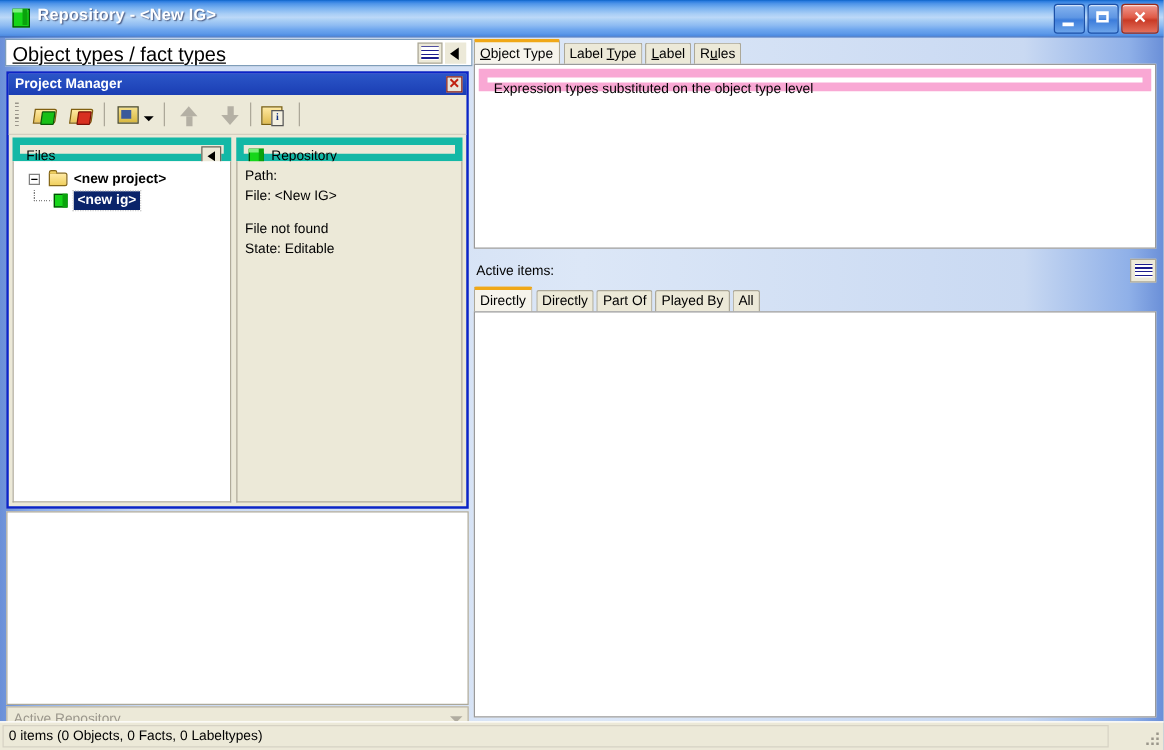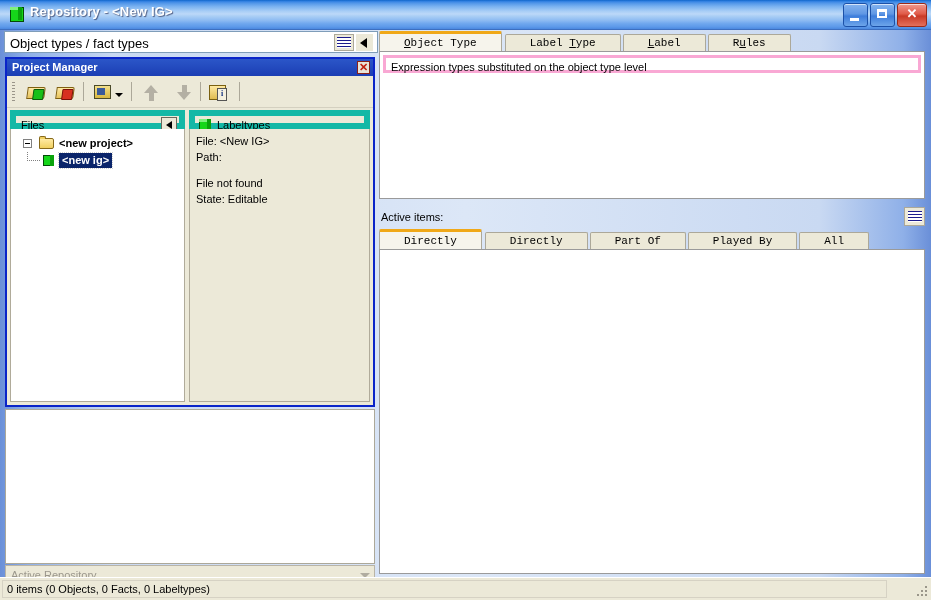--- a/index.html
+++ b/index.html
@@ -38,21 +38,21 @@
     background:#fff;}
   .wb.max:after{content:"";position:absolute;left:6px;top:5px;width:10px;height:9px;
     border:2px solid #fff;border-top-width:3px;box-sizing:border-box;}
   .wb.close .x{position:absolute;left:0;top:0;right:0;bottom:0;color:#fff;
     font-size:13px;font-weight:bold;line-height:20px;text-align:center;font-family:"Liberation Sans",sans-serif;}
 
   
   .leftpane{position:absolute;left:4px;top:31px;width:374px;height:544px;}
   .combo-top{position:absolute;left:0;top:0;width:374px;height:22px;
     background:#fff;border:1px solid #7f9db9;box-sizing:border-box;}
-  .combo-top .txt{position:absolute;left:5px;top:4px;font-size:13px;color:#000;}
+  .combo-top .txt{position:absolute;left:5px;top:4px;font-size:16px;color:#000;text-decoration:underline;}
   .gridbtn{position:absolute;right:23px;top:2px;width:20px;height:17px;
     background:#ece9d8;border:1px solid #aca899;box-sizing:border-box;}
   .gridglyph{position:absolute;left:2px;top:2px;width:14px;height:11px;
     background:repeating-linear-gradient(to bottom,#1c1c8c 0px,#1c1c8c 1px,#fff 1px,#fff 3px);}
   .trisbtn{position:absolute;right:4px;top:2px;width:17px;height:17px;background:#ece9d8;}
   .tri-left{position:absolute;left:4px;top:4px;width:0;height:0;
     border-top:5px solid transparent;border-bottom:5px solid transparent;
     border-right:7px solid #000;}
 
   
@@ -142,30 +142,30 @@
     background:#ece9d8;border:1px solid #b9b4a6;box-sizing:border-box;}
   .combo-active .txt{position:absolute;left:5px;top:3px;font-size:11px;color:#9b978c;}
   .combo-active .arrowbox{position:absolute;right:1px;top:1px;width:17px;height:16px;
     background:#ece9d8;}
   .combo-active .dn{position:absolute;left:4px;top:6px;width:0;height:0;
     border-left:5px solid transparent;border-right:5px solid transparent;border-top:5px solid #b0aca0;}
 
   
   .rightpane{position:absolute;left:379px;top:31px;width:548px;height:544px;}
   .tabstrip{position:absolute;left:0;top:0;height:21px;display:flex;align-items:flex-end;}
-  .tab{height:18px;padding:0 24px;background:#ece9d8;border:1px solid #aca899;
+  .tab{height:18px;padding:0 4px;background:#ece9d8;border:1px solid #aca899;
     border-bottom:none;box-sizing:border-box;font-size:11px;line-height:16px;
-    color:#000;margin-right:2px;border-radius:2px 2px 0 0;font-family:Liberation Mono, monospace;}
+    color:#000;margin-right:2px;border-radius:2px 2px 0 0;}
   .tab.active{height:21px;line-height:18px;background:#f6f4ec;
     border-top:3px solid #f0a818;font-weight:normal;margin-right:3px;}
   .tab u{text-decoration:underline;}
   .panel-top{position:absolute;left:0;top:20px;width:546px;height:148px;
     background:#fff;border:1px solid #9a9a9a;box-sizing:border-box;}
   .exprbox{position:absolute;left:3px;top:3px;right:3px;height:18px;
-    background:#fff;border:3px solid #f9a8d4;box-sizing:border-box;}
+    background:#fff;border:7px solid #f9a8d4;box-sizing:border-box;}
   .exprbox .t{position:absolute;left:5px;top:3px;font-size:11px;color:#000;}
   .related-bar{position:absolute;left:0;top:176px;width:548px;height:22px;}
   .related-label{position:absolute;left:2px;top:4px;font-size:11px;color:#000;}
   .related-grid{position:absolute;right:2px;top:0px;width:21px;height:19px;
     background:#ece9d8;border:1px solid #aca899;box-sizing:border-box;}
   .related-grid .g{position:absolute;left:3px;top:3px;width:14px;height:11px;
     background:repeating-linear-gradient(to bottom,#1c1c8c 0 1px,#fff 1px 3px);}
   .tabstrip2{position:absolute;left:0;top:198px;height:21px;display:flex;align-items:flex-end;}
   .panel-bottom{position:absolute;left:0;top:218px;width:546px;height:325px;
     background:#fff;border:1px solid #9a9a9a;box-sizing:border-box;}
@@ -275,25 +275,25 @@
               </div>
             </div>
           </div>
         </div>
 
         <div class="propspanel">
           <div class="panelhdr">
             <div class="hdr-ico">
               <div class="cube" style="left:0;top:0;width:10px;height:11px"></div>
             </div>
-            <span class="label ind">Labeltypes</span>
+            <span class="label ind">Repository</span>
           </div>
           <div class="panelbody propsbody">
+            <div class="propline">Path:</div>
             <div class="propline">File: &lt;New IG&gt;</div>
-            <div class="propline">Path:</div>
             <div class="propline gap"></div>
             <div class="propline">File not found</div>
             <div class="propline">State: Editable</div>
           </div>
         </div>
       </div>
     </div>
 
     <div class="lowerlist"></div>
 

